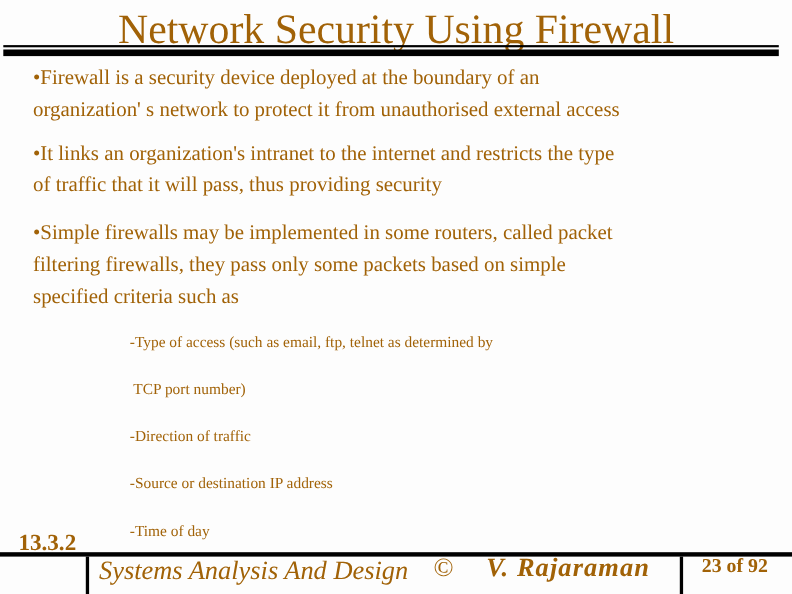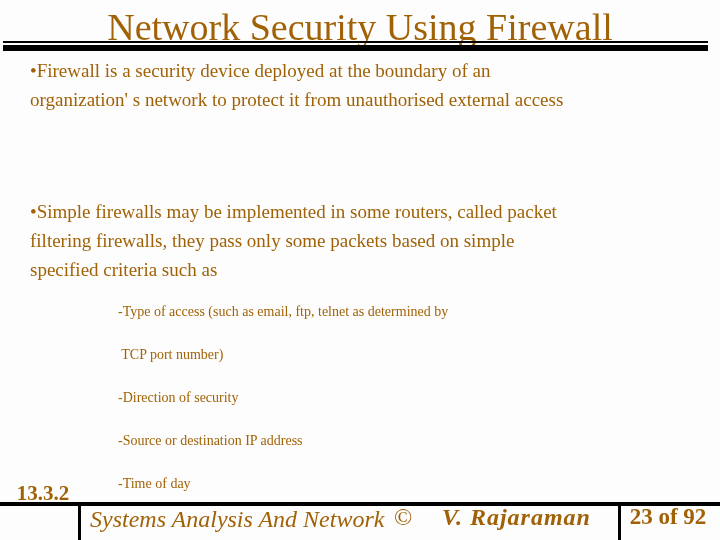--- a/index.html
+++ b/index.html
@@ -71,49 +71,51 @@
   .f-author{
     position:absolute;top:504px;left:442px;
     font-size:24px;font-weight:700;font-style:italic;
     letter-spacing:1px;
     white-space:pre;
     text-align:right;
   }
   .f-page{
     position:absolute;top:504px;left:622px;width:92px;
     text-align:center;
-    font-size:23px;font-weight:700;
+    font-size:18px;font-weight:700;
     white-space:pre;
   }
 </style>
 </head>
 <body>
 
 <div class="slide">
 
   <div class="title">Network Security Using Firewall</div>
 
   <div class="rule-thin"></div>
   <div class="rule-thick"></div>
 
   <div class="para p1">•Firewall is a security device deployed at the boundary of an
 organization' s network to protect it from unauthorised external access</div>
+  <div class="para p2">•It links an organization's intranet to the internet and restricts the type
+of traffic that it will pass, thus providing security</div>
   <div class="para p3">•Simple firewalls may be implemented in some routers, called packet
 filtering firewalls, they pass only some packets based on simple
 specified criteria such as</div>
 
   <div class="sub s0">-Type of access (such as email, ftp, telnet as determined by</div>
   <div class="sub s1"> TCP port number)</div>
-  <div class="sub s2">-Direction of security</div>
+  <div class="sub s2">-Direction of traffic</div>
   <div class="sub s4">-Time of day</div>
   <div class="sub s3">-Source or destination IP address</div>
 
   <div class="footer-line"></div>
   <div class="vdiv vdiv1"></div>
   <div class="vdiv vdiv2"></div>
 
   <div class="f-section">13.3.2</div>
-  <div class="f-book">Systems Analysis And Network</div>
+  <div class="f-book">Systems Analysis And Design</div>
   <div class="f-copy">©</div>
   <div class="f-author">V. Rajaraman</div>
   <div class="f-page">23 of 92</div>
 
 </div>
 
 </body></html>

